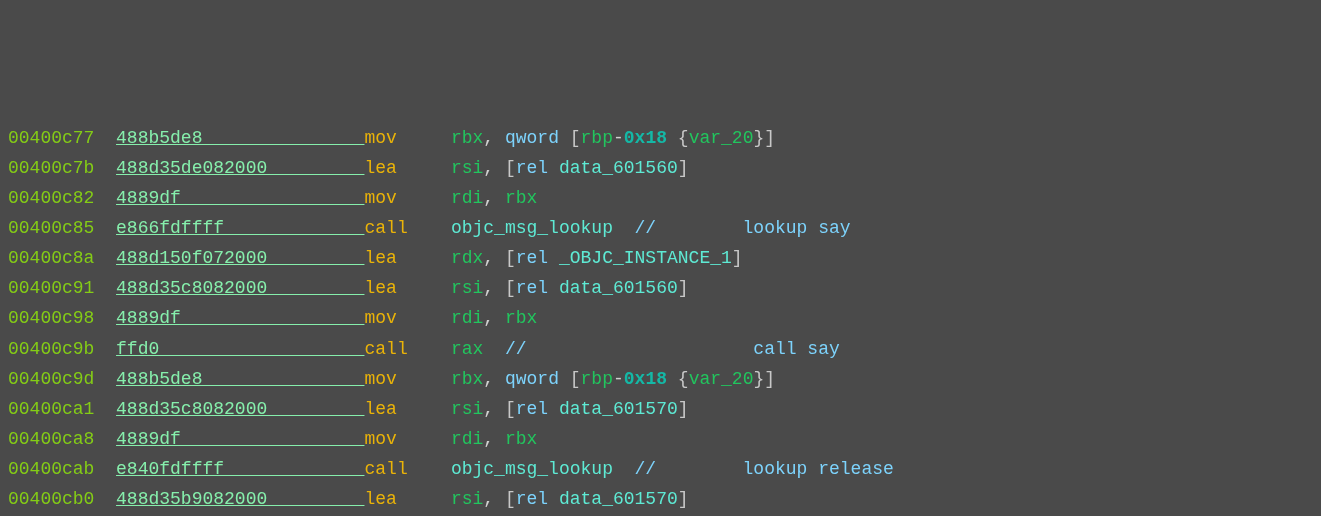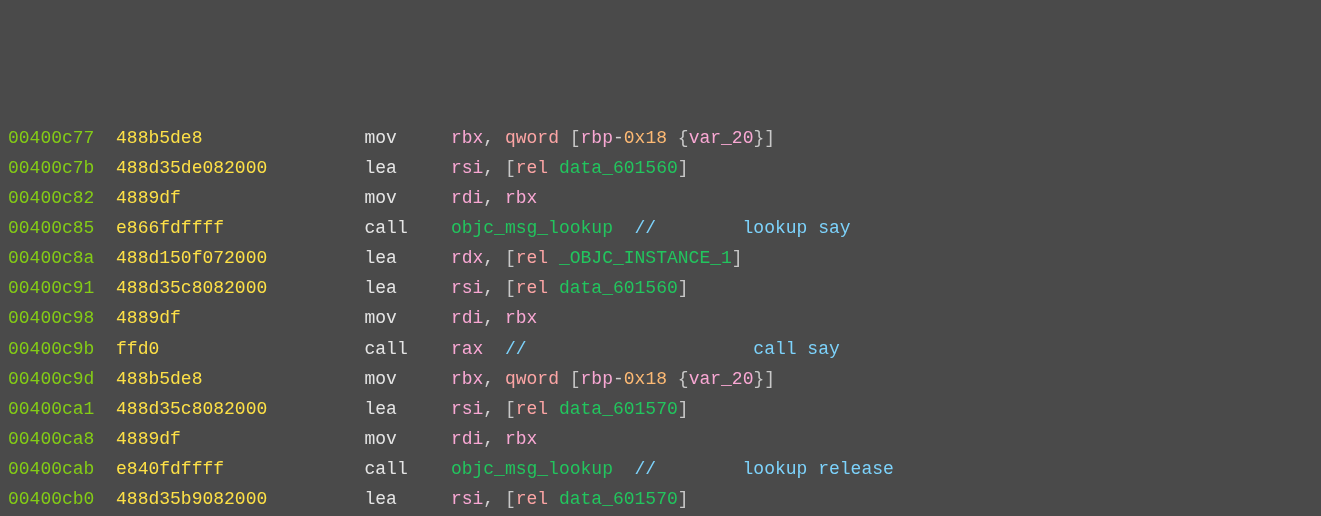--- a/index.html
+++ b/index.html
@@ -7,29 +7,29 @@
       background: #4a4a4a;
       font-family: 'Consolas', 'Monaco', 'Courier New', monospace;
       font-size: 18px;
       line-height: 1.67;
       padding: 3px 8px;
       white-space: pre;
       color: #d0d0d0;
     }
     .line { display: block; }
     .addr { color: #84cc16; }
-    .hex { color: #fde047; }
-    .mn { color: #e5e5e5; }
-    .reg { color: #f9a8d4; }
-    .num { color: #fdba74; }
-    .sym { color: #22c55e; }
+    .hex { color: #86efac; text-decoration: underline; }
+    .mn { color: #eab308; }
+    .reg { color: #22c55e; }
+    .num { color: #14b8a6; font-weight: bold; }
+    .sym { color: #5eead4; }
     .tok { color: #d0d0d0; }
     .br { color: #c8c8c8; }
     .cm { color: #7dd3fc; }
-    .kw { color: #fca5a5; }
+    .kw { color: #7dd3fc; }
   </style>
 </head>
 <body>
 
 
 
 <div id="dis"><span class="line"><span class="addr">00400c77</span>  <span class="hex">488b5de8               </span><span class="mn">mov     </span><span><span class="reg">rbx</span><span class="tok">, </span><span class="kw">qword</span><span class="tok"> </span><span class="br">[</span><span class="reg">rbp</span><span class="tok">-</span><span class="num">0x18</span><span class="tok"> </span><span class="br">{</span><span class="reg">var_20</span><span class="br">}</span><span class="br">]</span></span></span><span class="line"><span class="addr">00400c7b</span>  <span class="hex">488d35de082000         </span><span class="mn">lea     </span><span><span class="reg">rsi</span><span class="tok">, </span><span class="br">[</span><span class="kw">rel</span><span class="tok"> </span><span class="sym">data_601560</span><span class="br">]</span></span></span><span class="line"><span class="addr">00400c82</span>  <span class="hex">4889df                 </span><span class="mn">mov     </span><span><span class="reg">rdi</span><span class="tok">, </span><span class="reg">rbx</span></span></span><span class="line"><span class="addr">00400c85</span>  <span class="hex">e866fdffff             </span><span class="mn">call    </span><span><span class="sym">objc_msg_lookup</span><span class="cm">  //        lookup say</span></span></span><span class="line"><span class="addr">00400c8a</span>  <span class="hex">488d150f072000         </span><span class="mn">lea     </span><span><span class="reg">rdx</span><span class="tok">, </span><span class="br">[</span><span class="kw">rel</span><span class="tok"> </span><span class="sym">_OBJC_INSTANCE_1</span><span class="br">]</span></span></span><span class="line"><span class="addr">00400c91</span>  <span class="hex">488d35c8082000         </span><span class="mn">lea     </span><span><span class="reg">rsi</span><span class="tok">, </span><span class="br">[</span><span class="kw">rel</span><span class="tok"> </span><span class="sym">data_601560</span><span class="br">]</span></span></span><span class="line"><span class="addr">00400c98</span>  <span class="hex">4889df                 </span><span class="mn">mov     </span><span><span class="reg">rdi</span><span class="tok">, </span><span class="reg">rbx</span></span></span><span class="line"><span class="addr">00400c9b</span>  <span class="hex">ffd0                   </span><span class="mn">call    </span><span><span class="reg">rax</span><span class="cm">  //                     call say</span></span></span><span class="line"><span class="addr">00400c9d</span>  <span class="hex">488b5de8               </span><span class="mn">mov     </span><span><span class="reg">rbx</span><span class="tok">, </span><span class="kw">qword</span><span class="tok"> </span><span class="br">[</span><span class="reg">rbp</span><span class="tok">-</span><span class="num">0x18</span><span class="tok"> </span><span class="br">{</span><span class="reg">var_20</span><span class="br">}</span><span class="br">]</span></span></span><span class="line"><span class="addr">00400ca1</span>  <span class="hex">488d35c8082000         </span><span class="mn">lea     </span><span><span class="reg">rsi</span><span class="tok">, </span><span class="br">[</span><span class="kw">rel</span><span class="tok"> </span><span class="sym">data_601570</span><span class="br">]</span></span></span><span class="line"><span class="addr">00400ca8</span>  <span class="hex">4889df                 </span><span class="mn">mov     </span><span><span class="reg">rdi</span><span class="tok">, </span><span class="reg">rbx</span></span></span><span class="line"><span class="addr">00400cab</span>  <span class="hex">e840fdffff             </span><span class="mn">call    </span><span><span class="sym">objc_msg_lookup</span><span class="cm">  //        lookup release</span></span></span><span class="line"><span class="addr">00400cb0</span>  <span class="hex">488d35b9082000         </span><span class="mn">lea     </span><span><span class="reg">rsi</span><span class="tok">, </span><span class="br">[</span><span class="kw">rel</span><span class="tok"> </span><span class="sym">data_601570</span><span class="br">]</span></span></span><span class="line">  </span></div>
 
 
 

